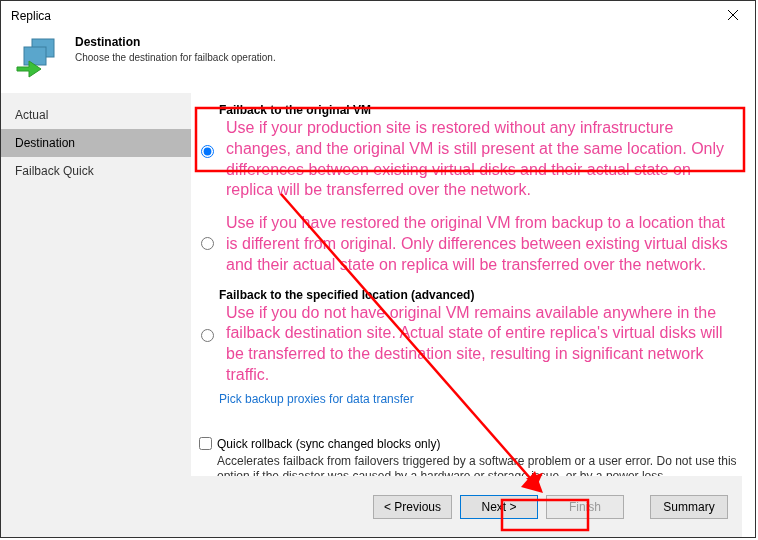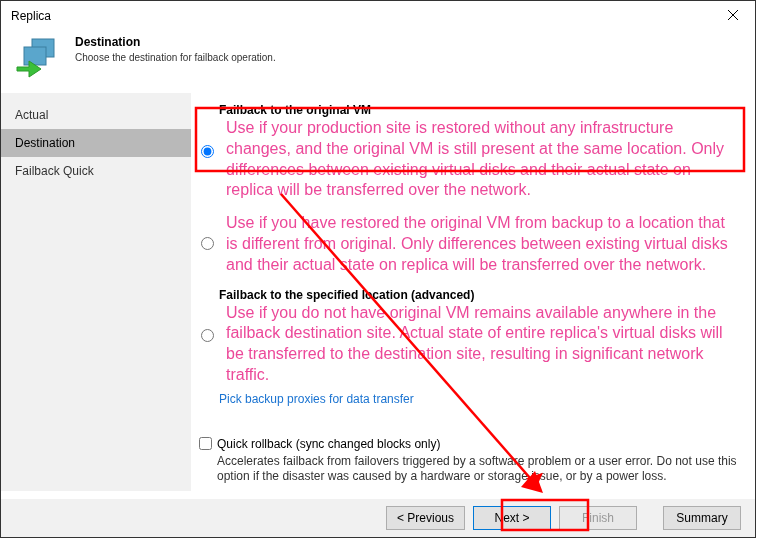--- a/index.html
+++ b/index.html
@@ -97,22 +97,22 @@
     bottom: 6px;
     left: 8px; right: 16px;
   }
   .quickrb .qr-row { display: flex; align-items: center; }
   .quickrb .qr-row .cb-col { width: 18px; flex: 0 0 auto; padding-top: 1px; }
   .quickrb .qr-row .cb-col input { margin: 0; }
   .quickrb .qr-label { font-size: 12px; }
   .quickrb .qr-desc { font-size: 12px; color: #333; padding-left: 18px; line-height: 1.3; margin-top: 1px; }
   .footer {
     position: absolute;
-    bottom: 0; left: 0; right: 0;
-    height: 38px;
+    bottom: 0; left: 0; right: 13px;
+    height: 61px;
     background: #f1f1f1;
     display: flex;
     justify-content: flex-end;
     align-items: center;
     padding-right: 14px;
     gap: 8px;
   }
   .btn {
     min-width: 78px;
     height: 24px;

